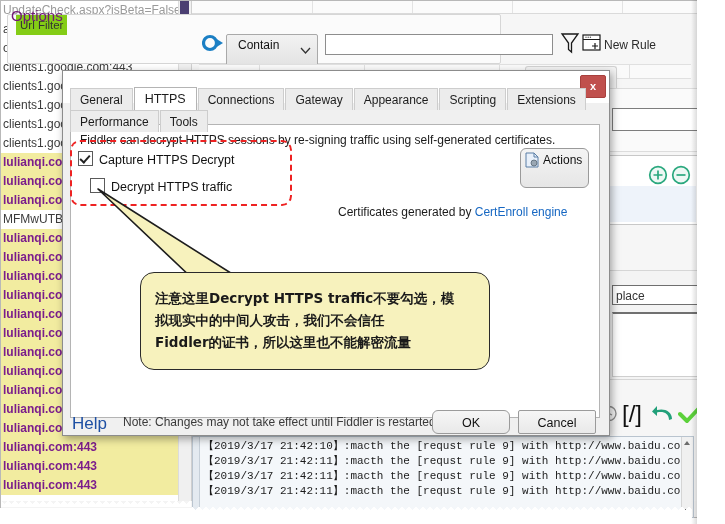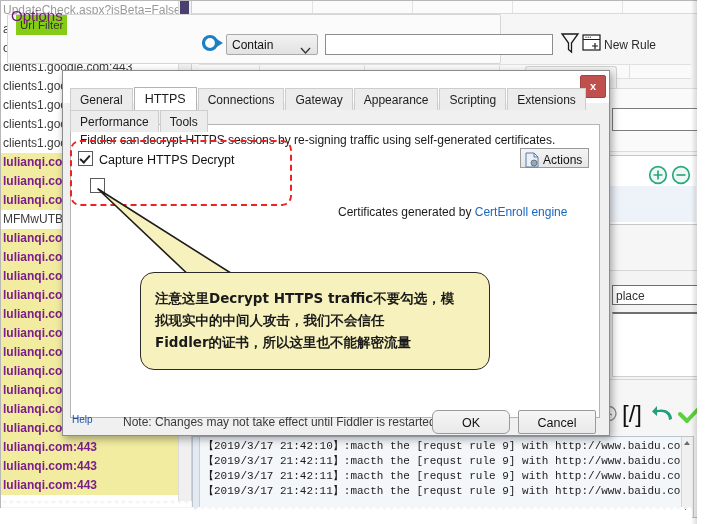--- a/index.html
+++ b/index.html
@@ -71,24 +71,24 @@
   #urlfilter-group{
     left:7px;top:14px;width:492px;height:48px;
     border:1px solid #d6d6d6;border-radius:2px;background:#fbfbfb;
   }
   #urlfilter-legend{
     left:16px;top:15px;background:#84cc16;padding:4px 4px;
     font-size:11.5px;color:#333;
   }
   #arrow-icon{left:202px;top:34px;}
   #match-select{
-    left:226px;top:34px;width:92px;height:21px;
+    left:226px;top:34px;width:92px;height:35px;
     background:linear-gradient(to bottom,#f2f2f2,#e2e2e2);
     border:1px solid #a9a9a9;border-radius:2px;
-    font-size:12px;line-height:21px;padding-left:5px;box-sizing:border-box;
+    font-size:12px;line-height:21px;padding-left:11px;box-sizing:border-box;
     color:#111;
   }
   #match-select .chev{position:absolute;right:6px;top:6px;}
   #url-input{
     left:325px;top:34px;width:228px;height:21px;
     background:#fff;border:1px solid #8d8d8d;box-sizing:border-box;
   }
   #funnel-icon{left:560px;top:32px;}
   #newrule-icon{left:582px;top:34px;}
   #newrule-label{left:604px;top:38px;font-size:12px;color:#2b2b2b;}
@@ -198,38 +198,38 @@
     background:#fff;border:1px solid #5a5a5a;margin-right:6px;position:relative;
   }
   .cb-box.checked:after{
     content:"";position:absolute;left:3px;top:1px;width:4px;height:8px;
     border:solid #222;border-width:0 2px 2px 0;transform:rotate(42deg);
   }
   #cb-capture{left:76px;top:150px;}
   #cb-decrypt{left:88px;top:177px;}
 
   #actions-btn{
-    left:519px;top:147px;width:69px;height:20px;
+    left:519px;top:147px;width:69px;height:40px;
     background:linear-gradient(to bottom,#f4f4f4,#e6e6e6);
-    border:1px solid #9a9a9a;border-radius:0;
+    border:1px solid #9a9a9a;border-radius:6px;
     font-size:12px;line-height:22px;color:#111;box-sizing:border-box;
   }
   #actions-ico{position:absolute;left:4px;top:3px;}
   #actions-lbl{position:absolute;left:22px;top:0;}
 
   #cert-line{left:338px;top:205px;font-size:12px;color:#1b1b1b;}
   #cert-link{color:#1667c2;}
 
   
   #red-box{
     left:70px;top:140px;width:218px;height:62px;
     border:2px dashed #ee2222;border-radius:10px;
     z-index:52;
   }
-  #help-link{left:72px;top:414px;font-size:10px;color:#1d4fa3;}
+  #help-link{left:72px;top:414px;font-size:17px;color:#1d4fa3;}
   #note-text{left:123px;top:415px;font-size:12px;color:#3a3a3a;}
   #ok-btn{
     left:432px;top:410px;width:78px;height:24px;
     background:linear-gradient(to bottom,#f6f6f6,#e9e9e9);
     border:1px solid #9b9b9b;border-radius:6px;
     font-size:12.5px;line-height:24px;text-align:center;color:#111;box-sizing:border-box;
   }
   #cancel-btn{
     left:518px;top:410px;width:78px;height:24px;
     background:linear-gradient(to bottom,#f6f6f6,#e9e9e9);
@@ -437,21 +437,21 @@
 
 <div class="abs" id="tabpage" style="left:70px;top:124px;z-index:50"></div>
 
 <div class="abs" id="desc-line" style="left:80px;top:133px;z-index:51">Fiddler can decrypt HTTPS sessions by re-signing traffic using self-generated certificates.</div>
 
 <div class="cb-row" id="cb-capture" style="left:78px;top:151px;z-index:51">
   <span class="cb-box checked"></span><span>Capture HTTPS Decrypt</span>
 </div>
 
 <div class="cb-row" id="cb-decrypt" style="left:90px;top:178px;z-index:51">
-  <span class="cb-box"></span>
+  <span class="cb-box"></span><span>Decrypt HTTPS traffic</span>
 </div>
 
 <div class="abs" id="actions-btn" style="left:520px;top:148px;z-index:51">
   <span id="actions-ico">
     <svg width="15" height="16" viewBox="0 0 15 16">
       <path d="M1 1 H9 L13 5 V15 H1 Z" fill="#e8f0fa" stroke="#5a7fa6" stroke-width="1"></path>
       <path d="M9 1 V5 H13" fill="none" stroke="#5a7fa6" stroke-width="1"></path>
       <circle cx="9" cy="11" r="3" fill="#9aa7b3" stroke="#566674" stroke-width="0.8"></circle>
     </svg>
   </span>

